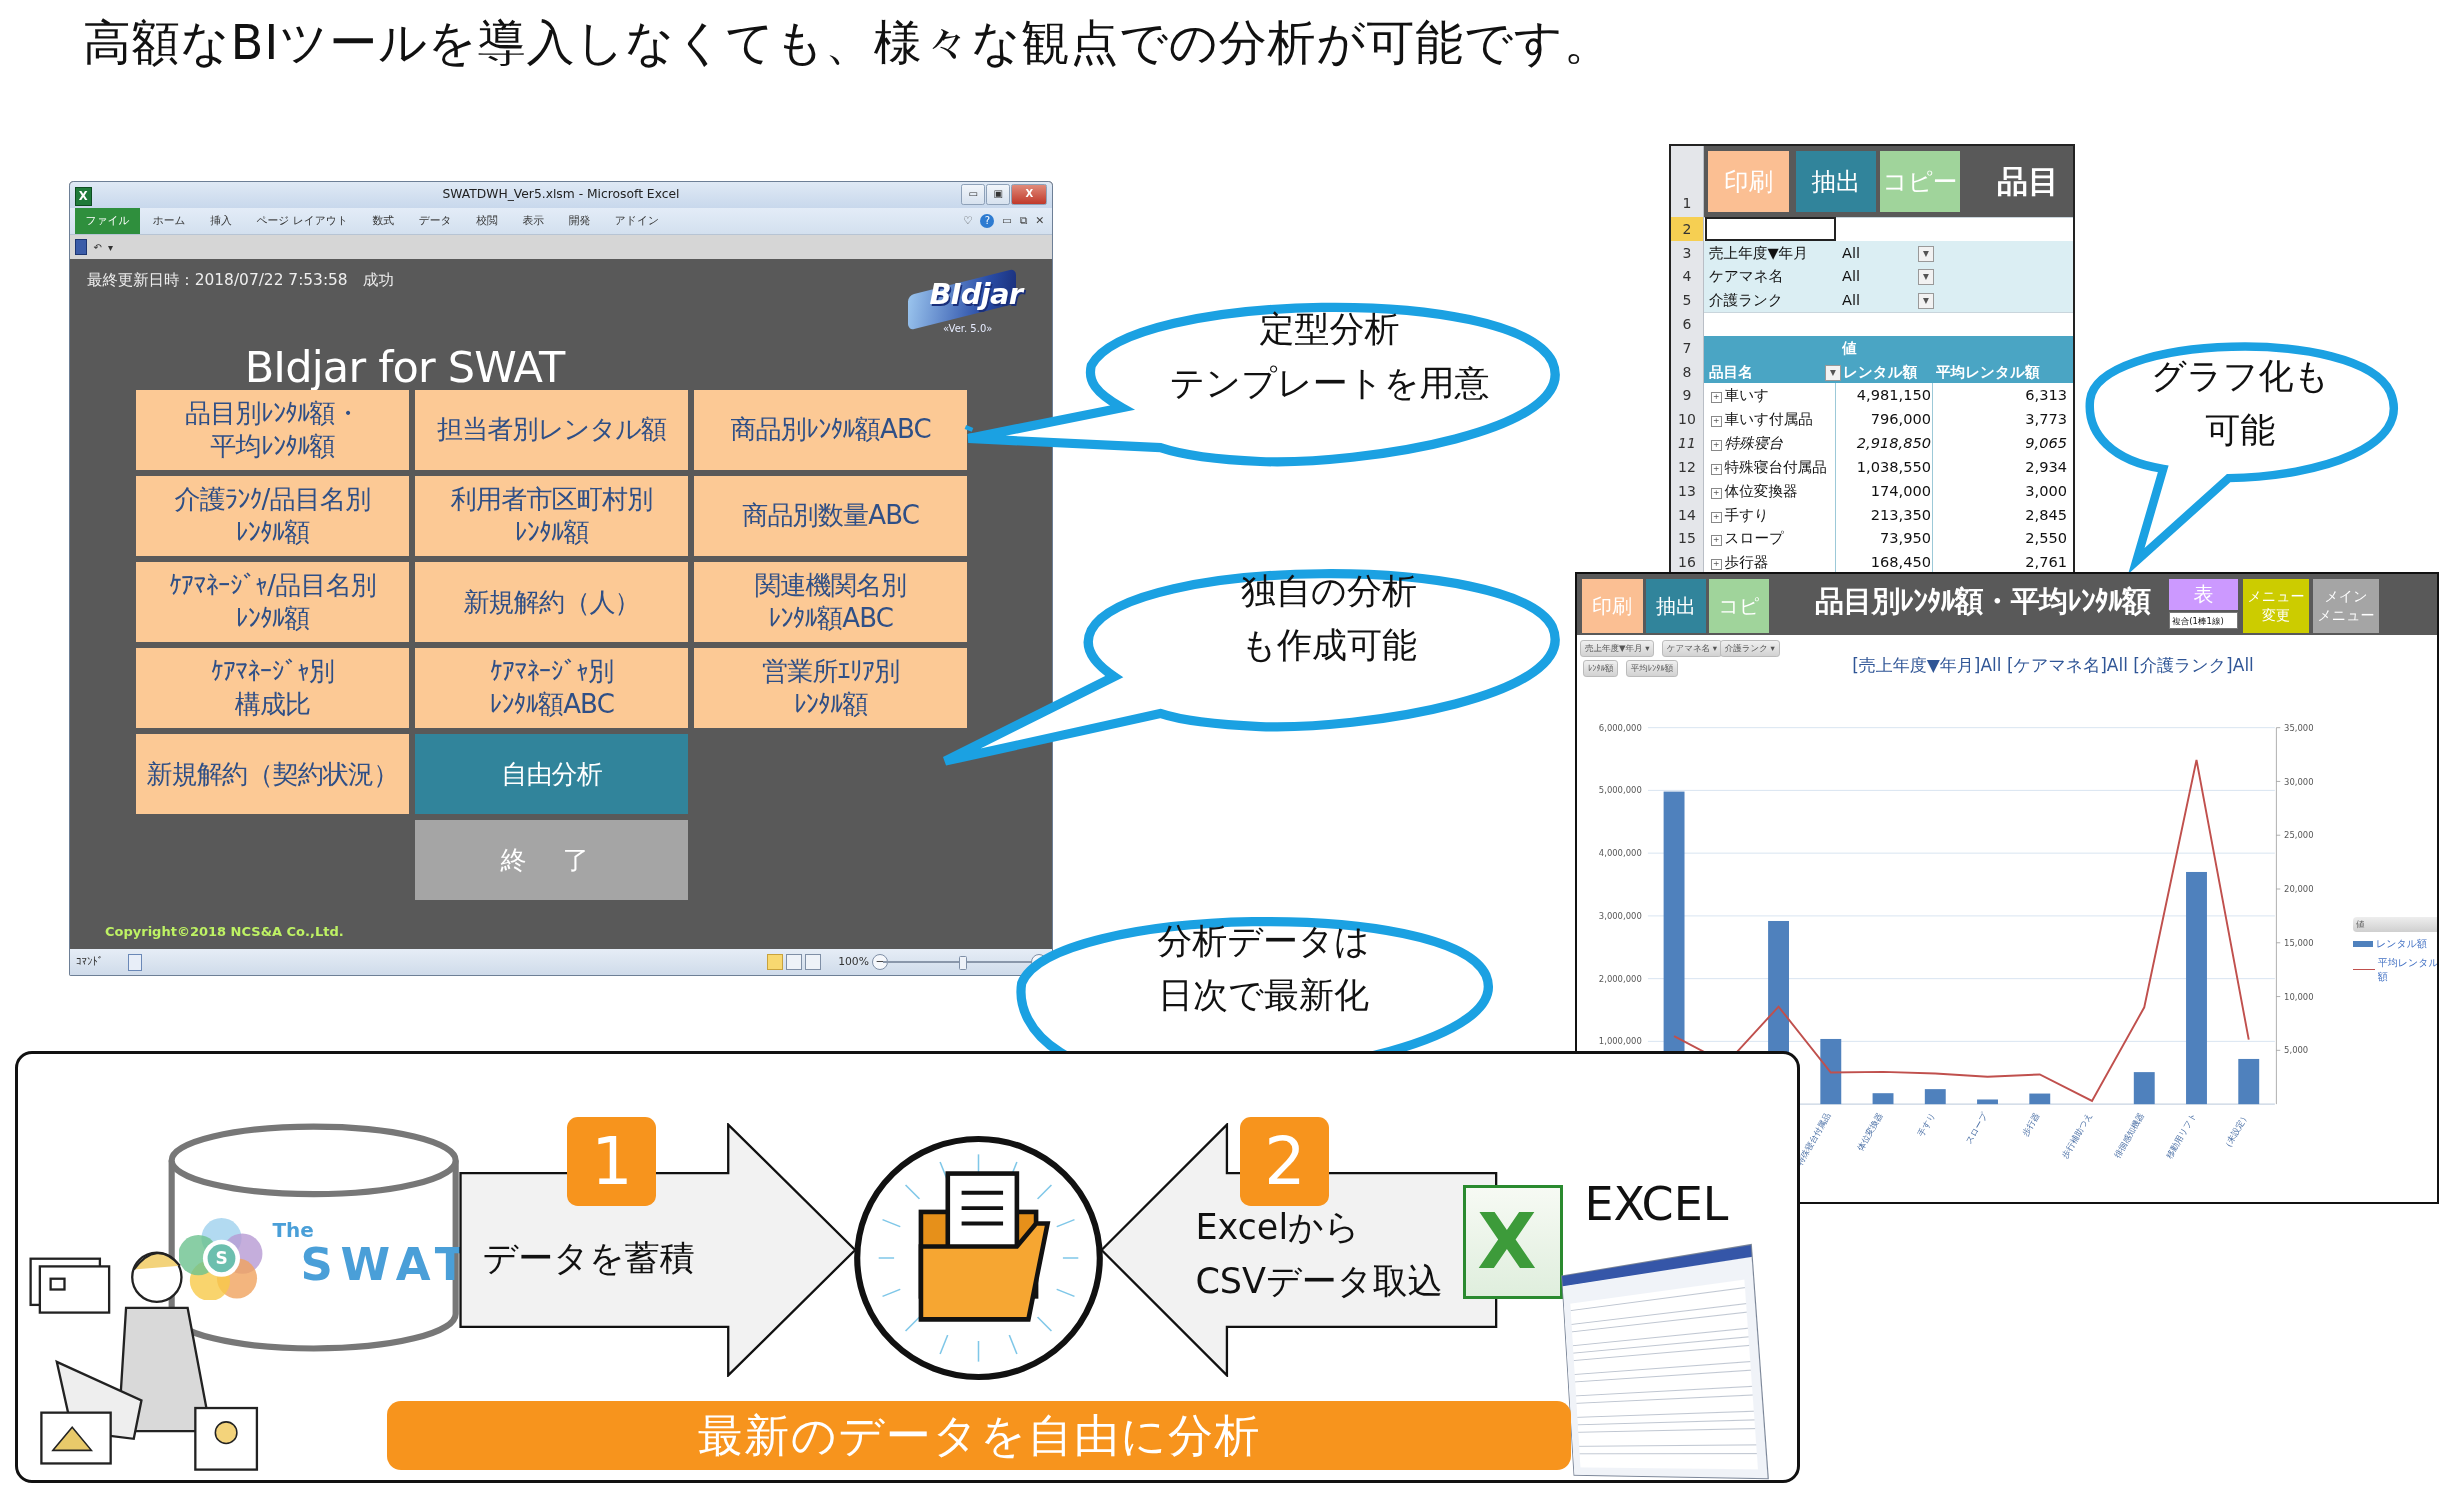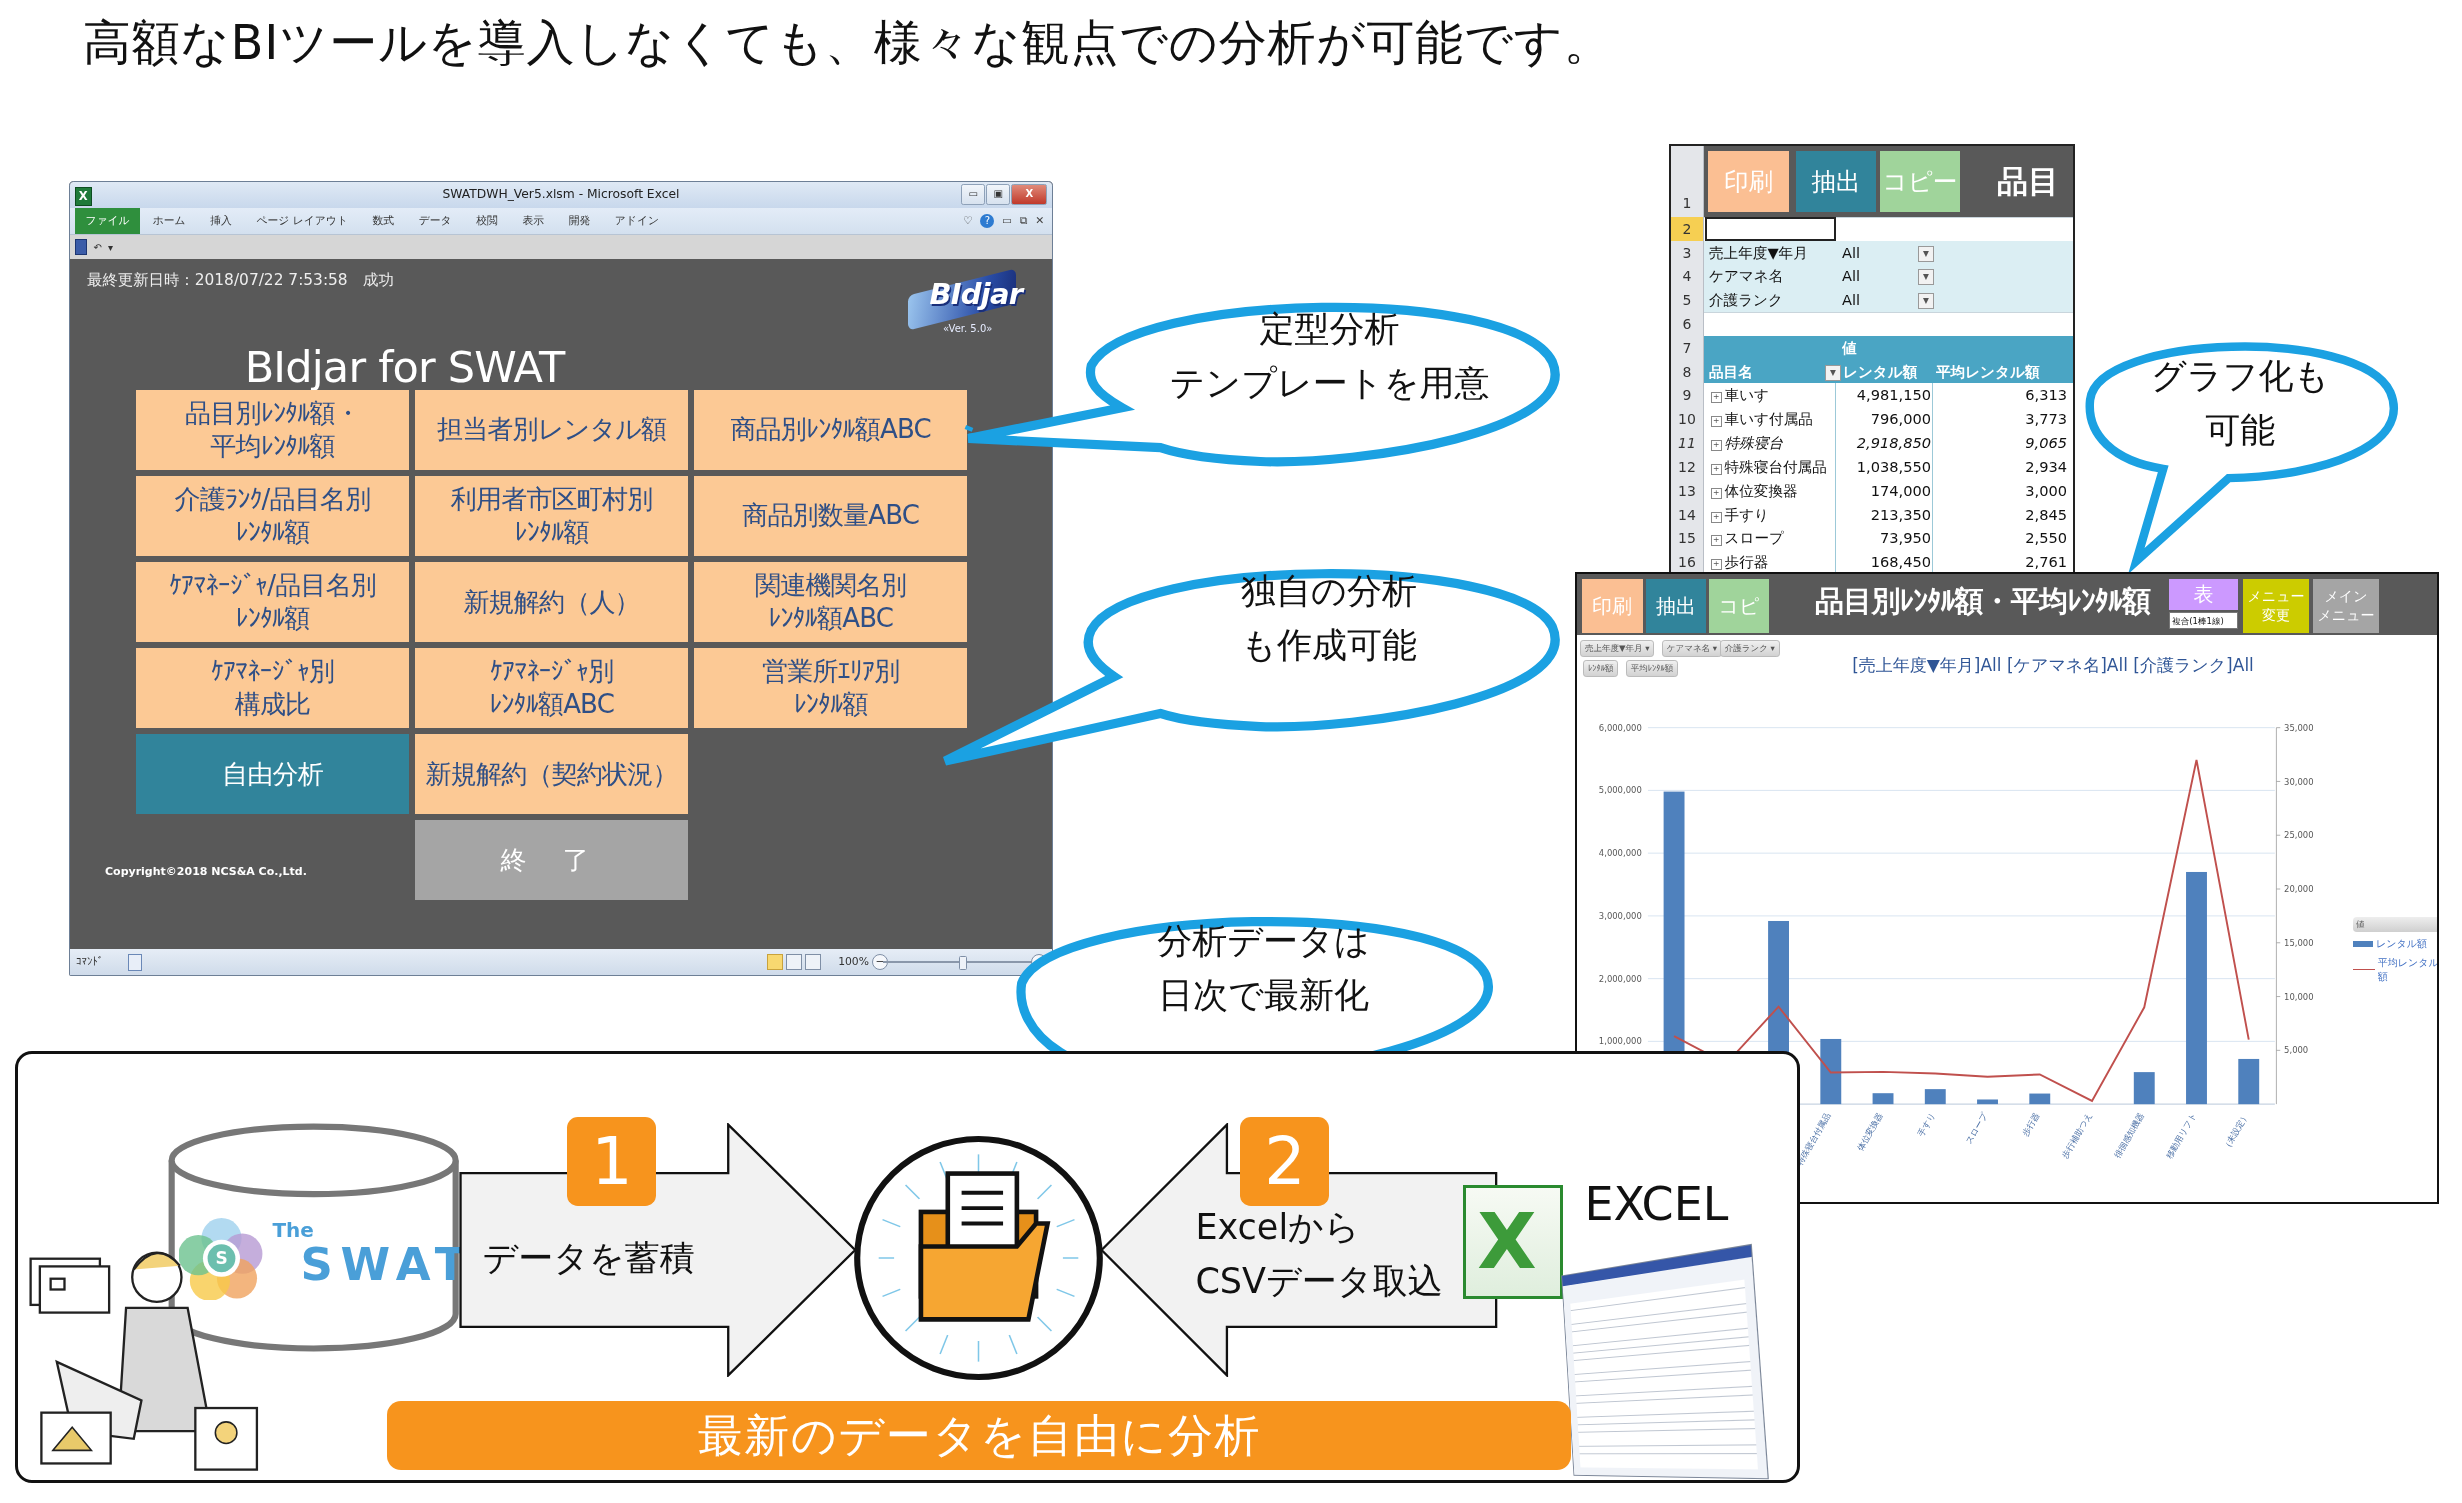--- a/index.html
+++ b/index.html
@@ -35,21 +35,21 @@
   .bidjar-logo .word{position:absolute;left:21.5px;top:3.1px;font-size:29px;font-style:italic;font-weight:bold;color:#fff;
         text-shadow:1.5px 1.5px 0 #1a2f7a;letter-spacing:-0.8px;}
   .bidjar-logo .ver{position:absolute;left:35px;top:49px;font-size:10px;color:#e6ecff;}
   .app-title{left:0;width:669px;top:83px;text-align:center;font-size:43px;color:#fff;letter-spacing:-0.8px;}
   .menu-grid{left:66px;top:131px;display:grid;grid-template-columns:273px 273px 273px;grid-auto-rows:80px;gap:6.1px 6.1px;}
   .mbtn{background:#fcc995;color:#2f4f86;font-size:26px;display:flex;align-items:center;justify-content:center;text-align:center;
         line-height:1.28;padding:0 4.6px;box-sizing:border-box;white-space:pre-line;letter-spacing:-0.8px;}
   .mbtn.free{background:#31849b;color:#fff;}
   .mbtn.exit{background:#a5a5a5;color:#fff;letter-spacing:14px;}
   .mbtn.blank{background:transparent;}
-  .copyright{left:35px;top:606px;font-size:11px;color:#ffffff;font-weight:bold;}
+  .copyright{left:35px;top:665px;font-size:13px;color:#bef264;font-weight:bold;}
   .xl-status{position:absolute;left:0;right:0;bottom:0;height:26px;background:linear-gradient(#e6edf6,#cfdbea);font-size:10.8px;color:#333;}
   .xl-status .cmd{position:absolute;left:6.1px;top:6.1px;}
   .xl-status .sticon{position:absolute;left:58px;top:4.6px;width:12.3px;height:15.4px;background:#e8eef8;border:0.8px solid #6a88b7;}
   .xl-status .views{position:absolute;right:231px;top:4.6px;display:flex;gap:3.1px;}
   .xl-status .views span{width:14px;height:14px;border:0.8px solid #7f8fa6;background:#eef2f8;}
   .xl-status .views span.on{background:#f8d870;border-color:#c9a23c;}
   .xl-status .zoompct{position:absolute;right:183px;top:6.1px;}
   .xl-status .zslider{position:absolute;right:15.4px;top:12.3px;width:154px;height:1.5px;background:#8a97aa;}
   .xl-status .zminus,.xl-status .zplus{position:absolute;top:5.4px;width:14px;height:14px;border:0.8px solid #7f8fa6;border-radius:50%;
         background:#f5f7fb;font-size:10.8px;text-align:center;line-height:13px;}
@@ -165,22 +165,22 @@
 ﾚﾝﾀﾙ額</div>
       <div class="mbtn">新規解約（人）</div>
       <div class="mbtn">関連機関名別
 ﾚﾝﾀﾙ額ABC</div>
       <div class="mbtn">ｹｱﾏﾈｰｼﾞｬ別
 構成比</div>
       <div class="mbtn">ｹｱﾏﾈｰｼﾞｬ別
 ﾚﾝﾀﾙ額ABC</div>
       <div class="mbtn">営業所ｴﾘｱ別
 ﾚﾝﾀﾙ額</div>
+      <div class="mbtn">新規解約（契約状況）</div>
       <div class="mbtn free">自由分析</div>
-      <div class="mbtn">新規解約（契約状況）</div>
       <div class="mbtn blank"></div>
       <div class="mbtn blank"></div>
       <div class="mbtn exit">終 了</div>
     </div>
 
     <div class="abs copyright">Copyright©2018  NCS&amp;A Co.,Ltd.</div>
   </div>
 
   <div class="xl-status">
     <span class="cmd">ｺﾏﾝﾄﾞ</span>

